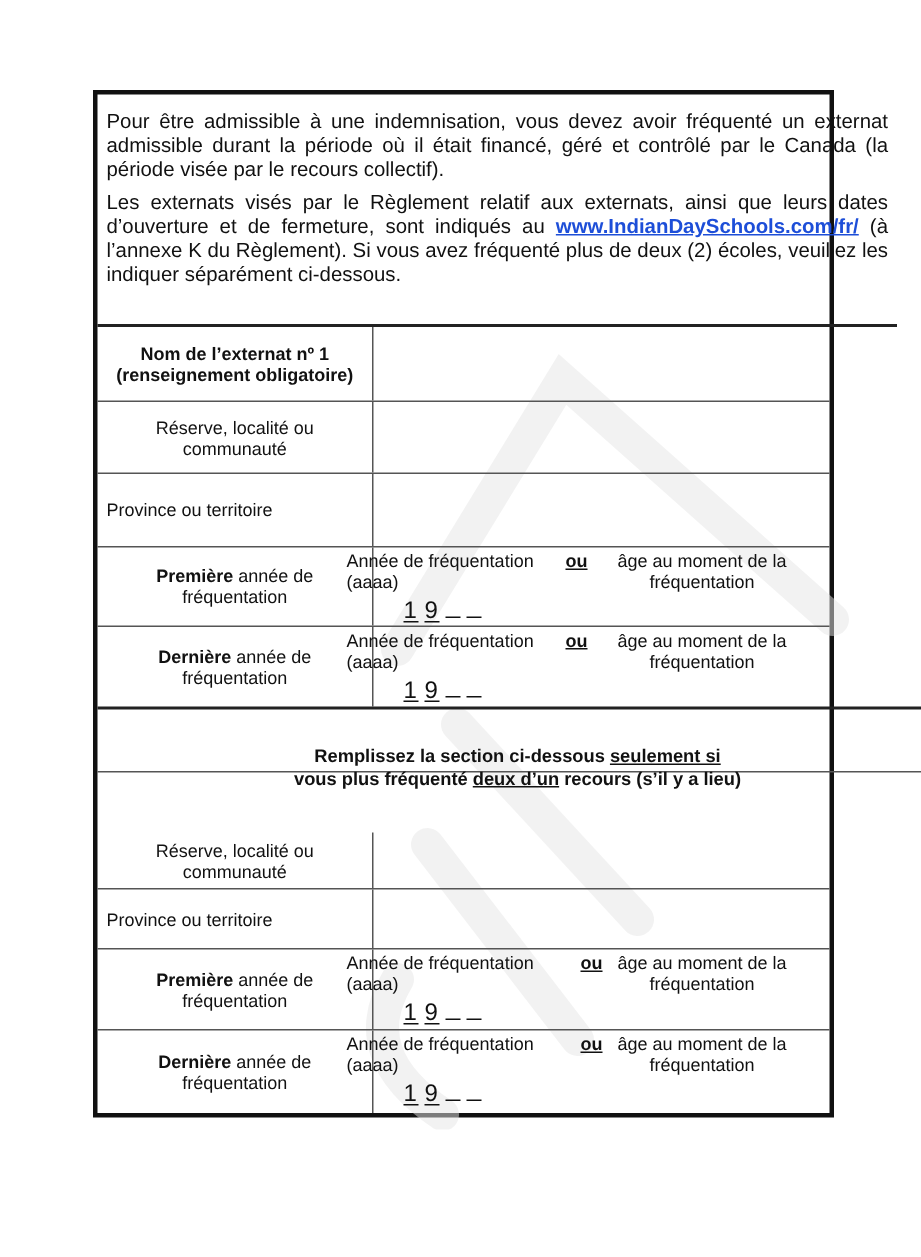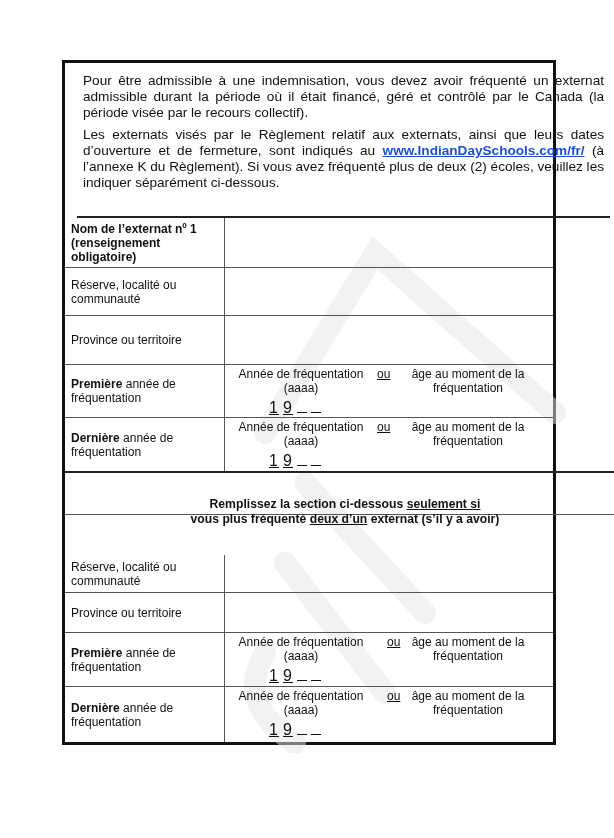--- a/index.html
+++ b/index.html
@@ -13,38 +13,37 @@
   }
   .watermark {
     position: absolute; left: 160px; top: 170px; width: 360px; height: 520px;
     pointer-events: none; opacity: 0.5;
   }
   .intro {
     position: absolute; left: 0; top: 0; width: 533px; height: 155px;
     padding: 10px 6px 0 6px; box-sizing: border-box;
     font-size: 13.6px; line-height: 16px; text-align: justify;
     border-bottom: 2px solid #222;
-    margin-left: 12px;
   }
   .intro p { margin: 0 0 6px 0; }
   .intro a { color: #1d4ed8; font-weight: bold; text-decoration: underline; }
   .row {
     position: absolute; left: 0; width: 488px; box-sizing: border-box;
     border-bottom: 1px solid #555;
   }
   .row .label {
-    position: absolute; left: 0; top: 0; bottom: 0; width: 160px;
+    position: absolute; left: 0; top: 0; bottom: 0; width: 184px;
     padding: 0 6px; box-sizing: border-box; display: flex; align-items: center;
-    font-size: 12px; line-height: 14px; border-right: 1px solid #555;
+    font-size: 12px; line-height: 14px; border-right: 1px solid #555; text-align: center;
   }
   .row .label.bold { font-weight: bold; }
   .row .value { position: absolute; left: 160px; right: 0; top: 0; bottom: 0; }
   .yr { font-size: 12px; line-height: 14px; }
-  .yr .c1 { position: absolute; left: 6px; top: 2px; width: 140px; text-align: center; }
-  .yr .ou { position: absolute; left: 152px; top: 2px; font-weight: normal; text-decoration: underline; }
+  .yr .c1 { position: absolute; left: 6px; top: 2px; width: 140px; }
+  .yr .ou { position: absolute; left: 152px; top: 2px; font-weight: bold; text-decoration: underline; }
   .yr .c3 { position: absolute; right: 20px; top: 2px; width: 130px; text-align: center; }
   .yr .digits { position: absolute; left: 44px; top: 36px; font-size: 16px; letter-spacing: 1px; }
   .yr .digits span { display: inline-block; border-bottom: 1px solid #111; width: 10px; text-align: center; margin-right: 4px; line-height: 12px; }
   .notice {
     position: absolute; left: 0; width: 560px; box-sizing: border-box;
     text-align: center; font-weight: bold; font-size: 12.2px; line-height: 15px;
     padding-top: 24px; border-top: 2px solid #222; border-bottom: 1px solid #555;
   }
   .notice u { text-decoration: underline; }
 </style>
@@ -97,21 +96,21 @@
     <div class="value yr">
       <div class="c1">Année de fréquentation (aaaa)</div>
       <div class="ou">ou</div>
       <div class="c3">âge au moment de la fréquentation</div>
       <div class="digits"><span>1</span><span>9</span><span></span><span></span></div>
     </div>
   </div>
 
   <div class="notice" style="top:408px;height:44px;">
     <div><span>Remplissez la section ci-dessous </span><u>seulement si</u></div>
-    <div><span>vous plus fréquenté </span><u>deux d’un</u><span> externat  (s’il y a avoir)</span></div>
+    <div><span>vous plus fréquenté </span><u>deux d’un</u><span> recours  (s’il y a lieu)</span></div>
   </div>
 
   <div class="row" style="top:492px;height:38px;">
     <div class="label">Réserve, localité ou communauté</div>
     <div class="value"></div>
   </div>
   <div class="row" style="top:530px;height:40px;">
     <div class="label">Province ou territoire</div>
     <div class="value"></div>
   </div>

